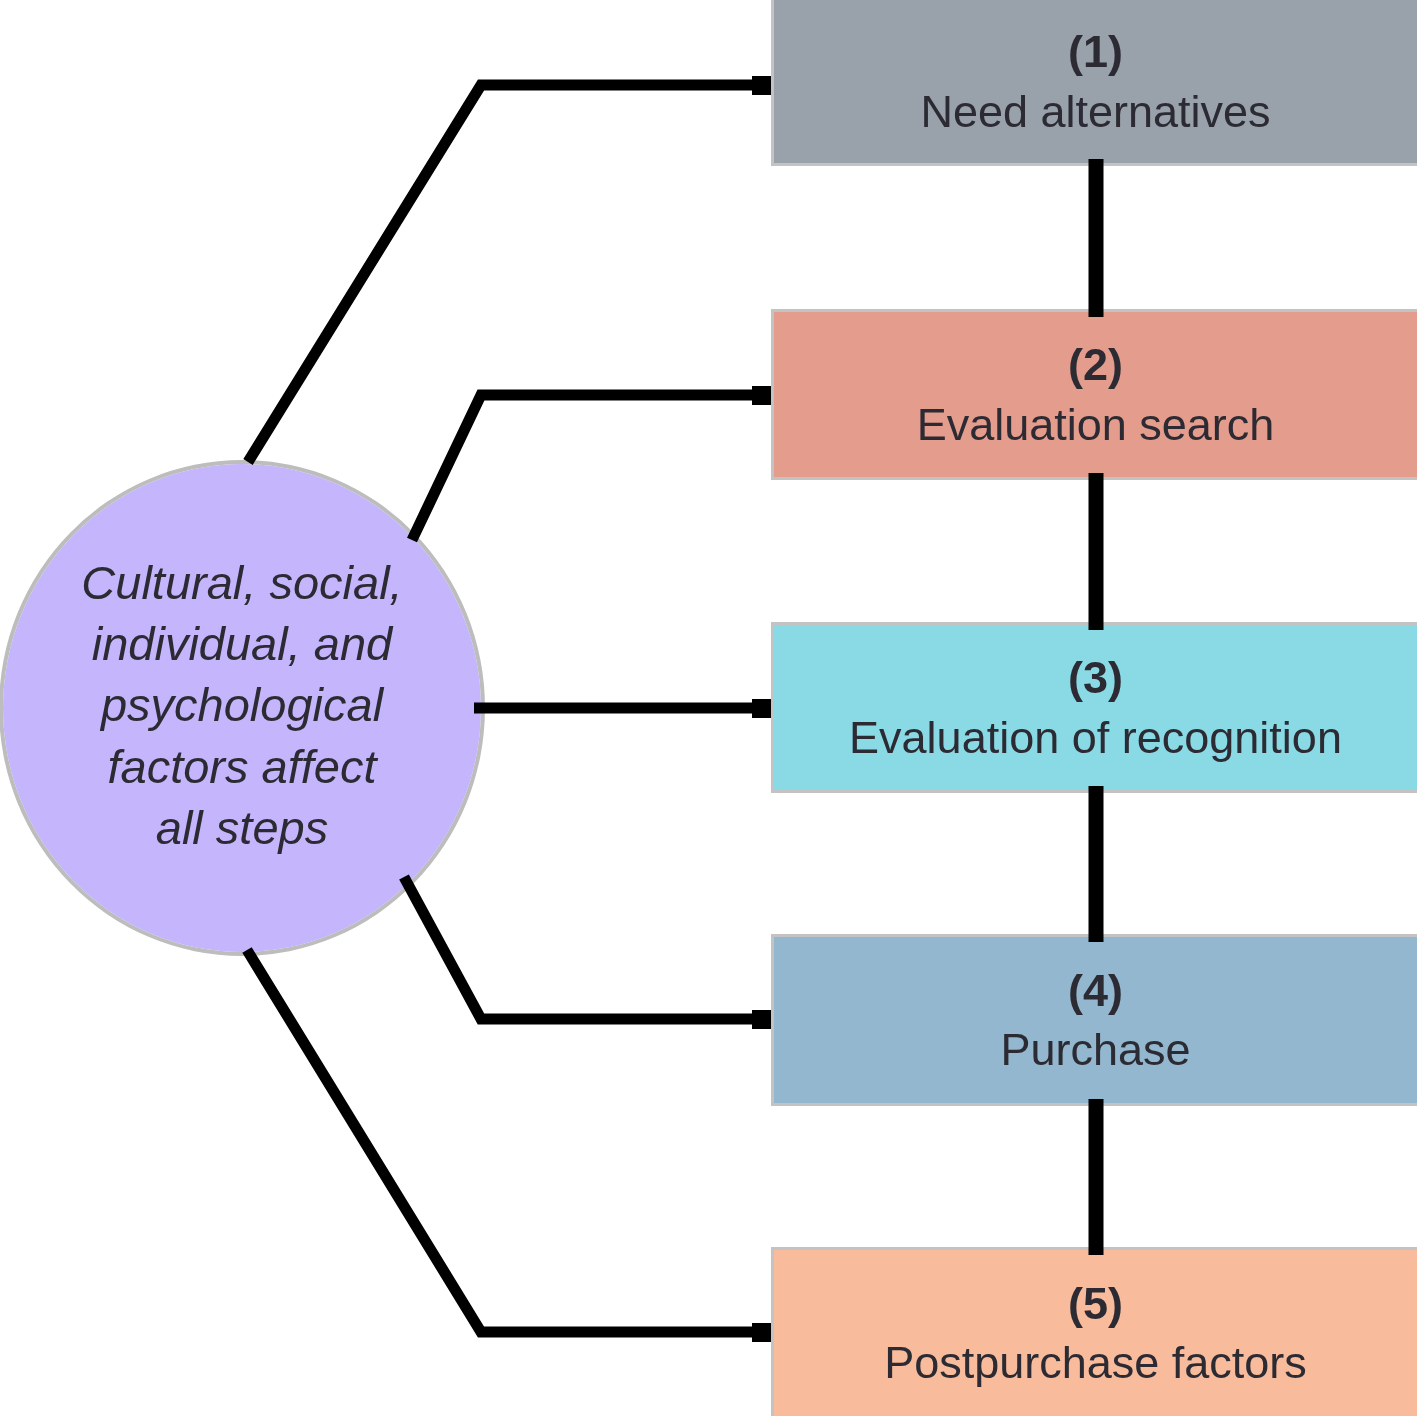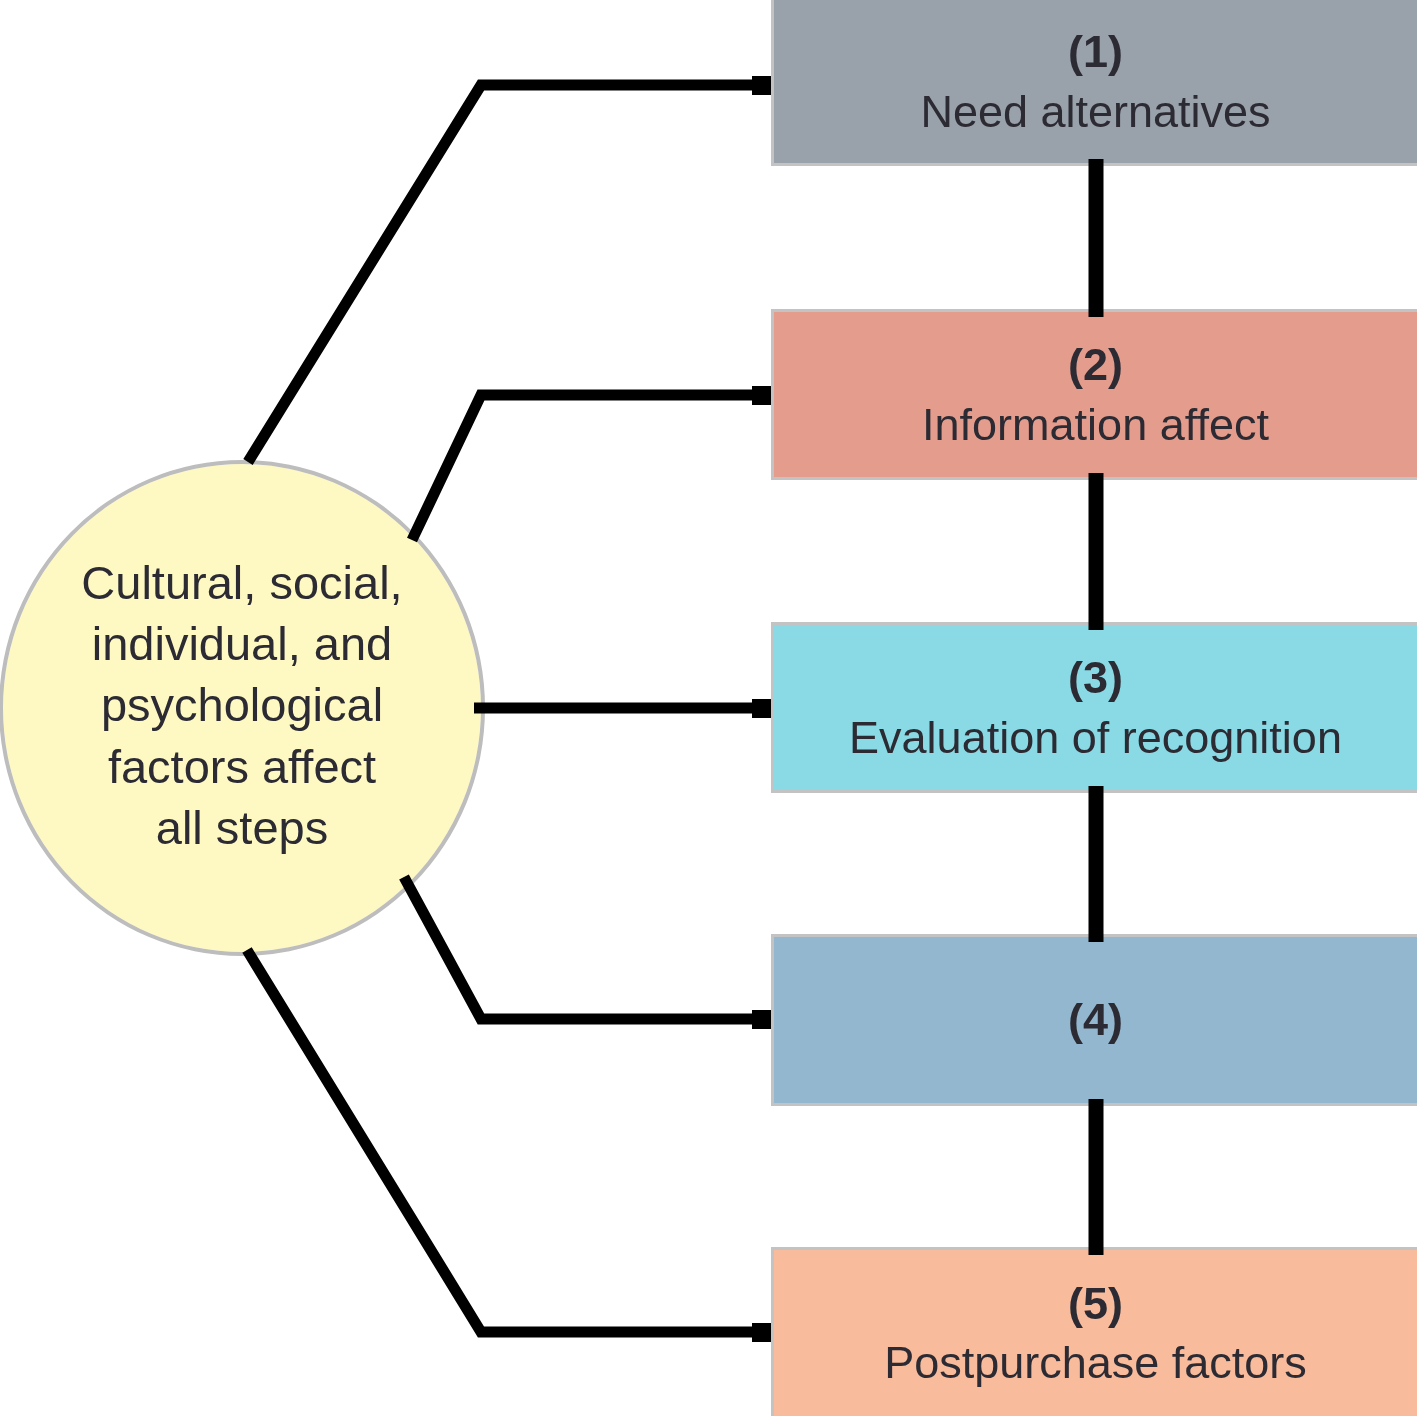--- a/index.html
+++ b/index.html
@@ -63,45 +63,46 @@
       <rect x="752" y="1323" width="19" height="19"></rect>
     </g>
     <g stroke="#000000" stroke-width="15" fill="none">
       <line x1="1096" y1="159" x2="1096" y2="317"></line>
       <line x1="1096" y1="473" x2="1096" y2="630"></line>
       <line x1="1096" y1="786" x2="1096" y2="942"></line>
       <line x1="1096" y1="1099" x2="1096" y2="1255"></line>
     </g>
   </svg>
 
-  <div class="factors-circle" style="background-color: #fef9c3;">
+  <div class="factors-circle" style="background-color: #c4b5fd; font-style: italic;">
     <div class="circle-text">Cultural, social,
 individual, and
 psychological
 factors affect
 all steps</div>
   </div>
 
   <div class="step step-1" style="background-color: rgb(153, 161, 171);">
     <div class="num">(1)</div>
     <div class="label">Need alternatives</div>
   </div>
 
   <div class="step step-2" style="background-color: rgb(228, 156, 140);">
     <div class="num">(2)</div>
-    <div class="label">Information affect</div>
+    <div class="label">Evaluation search</div>
   </div>
 
   <div class="step step-3" style="background-color: rgb(137, 218, 229);">
     <div class="num">(3)</div>
     <div class="label">Evaluation of recognition</div>
   </div>
 
   <div class="step step-4" style="background-color: rgb(146, 183, 206);">
     <div class="num">(4)</div>
+    <div class="label">Purchase</div>
   </div>
 
   <div class="step step-5" style="background-color: rgb(248, 187, 155);">
     <div class="num">(5)</div>
     <div class="label">Postpurchase factors</div>
   </div>
 
 </div>
 
 </body></html>

